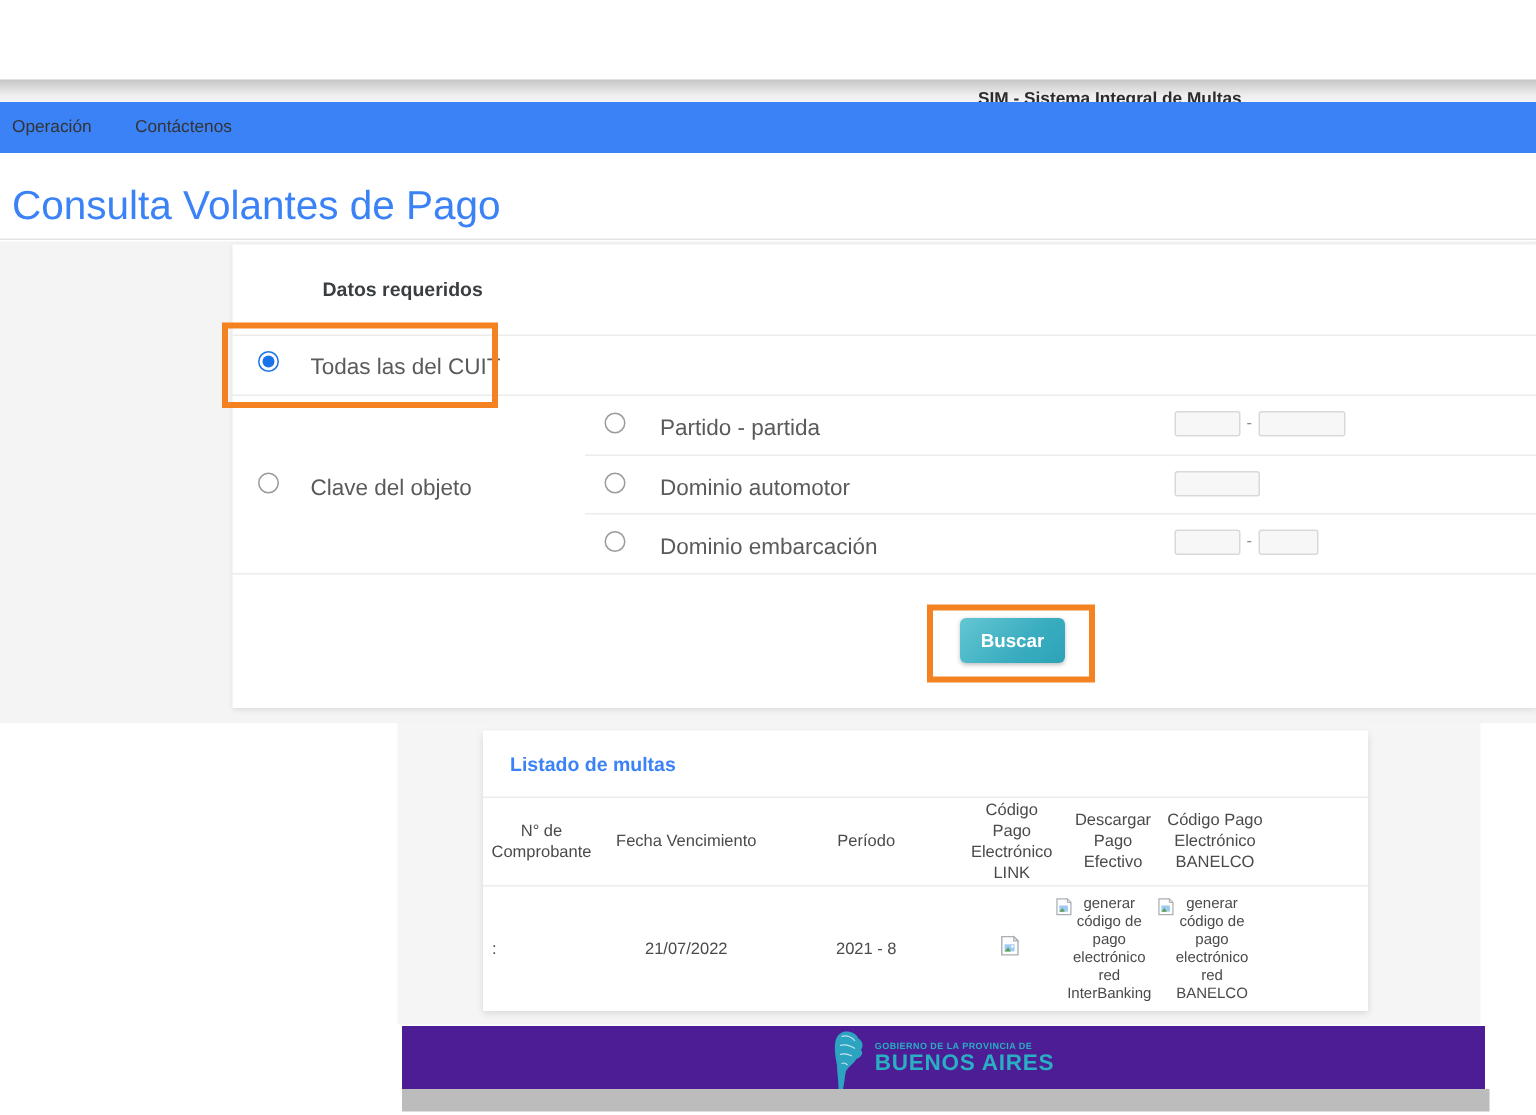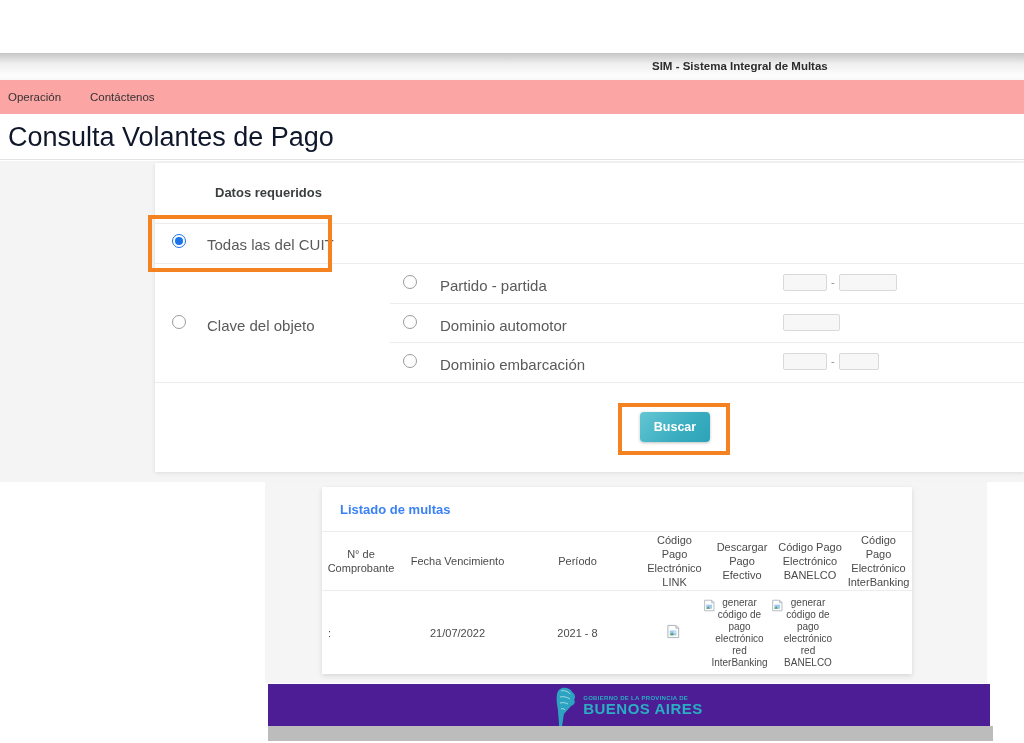--- a/index.html
+++ b/index.html
@@ -15,28 +15,28 @@
   .user-info .row { display:flex; height:15px; align-items:center; }
   .user-info .lbl { font-weight:bold; width:70px; color:#3f3f3f; }
   .user-info .val { color:#5a5a5a; }
 
   
   .sim-bar { position:absolute; left:0; top:53px; width:1024px; height:27px;
              background:linear-gradient(to bottom,#c6c6c6 0%,#efefef 40%,#fdfdfd 85%,#f7f7f7 100%); }
   .sim-title { position:absolute; left:652px; top:7px; font-size:11.5px; font-weight:bold; color:#2c2c2c; }
 
   
-  .nav-bar { position:absolute; left:0; top:80px; width:1024px; height:34px; background:#fca5a5; }
+  .nav-bar { position:absolute; left:0; top:68px; width:1024px; height:34px; background:#3b82f6; }
   .nav-item { position:absolute; top:0; height:34px; line-height:34px; font-size:11.5px; color:#333; cursor:pointer; }
   .nav-operacion { left:8px; }
   .nav-contactenos { left:90px; }
 
   
   .title-section { position:absolute; left:0; top:114px; width:1024px; height:46px; background:#fff; border-bottom:1px solid #e3e3e3; }
-  .page-title { position:absolute; left:8px; top:0; line-height:46px; font-size:27px; font-weight:400; color:#0f172a; }
+  .page-title { position:absolute; left:8px; top:0; line-height:46px; font-size:27px; font-weight:400; color:#3b82f6; }
 
   
   .content-bg { position:absolute; left:0; top:161px; width:1024px; height:321px; background:#f4f4f4; }
 
   
   .form-panel { position:absolute; left:155px; top:163px; width:869px; height:309px; background:#fff; box-shadow:0 1px 4px rgba(0,0,0,0.10); }
   .section-title { position:absolute; left:30px; top:22px; font-size:13px; font-weight:bold; color:#3b3e40;padding-left:30px; }
   .hline { position:absolute; left:0; right:0; height:1px; background:#ececec; }
   .hline-r { position:absolute; left:235px; right:0; height:1px; background:#ececec; }
 
@@ -142,21 +142,20 @@
   <div class="table-card">
     <div class="table-title">Listado de multas</div>
 
     <div class="thead">
       <div class="cell c1">N° de Comprobante</div>
       <div class="cell c2">Fecha Vencimiento</div>
       <div class="cell c3">Período</div>
       <div class="cell c5">Código Pago Electrónico LINK</div>
       <div class="cell c4">Descargar Pago Efectivo</div>
       <div class="cell c6">Código Pago Electrónico BANELCO</div>
-      <div class="cell c7">Código Pago Electrónico InterBanking</div>
     </div>
 
     <div class="trow">
       <div class="cell c1 cell-left">:</div>
       <div class="cell c2">21/07/2022</div>
       <div class="cell c3">2021 - 8</div>
       <div class="cell c4">
         <span>
           <svg class="bimg" width="15" height="15" viewBox="0 0 16 16">
             <path d="M2 1.5 H10.5 L13.5 4.5 V14.5 H2 Z" fill="#fdfdfd" stroke="#a9afb5" stroke-width="1"></path>

